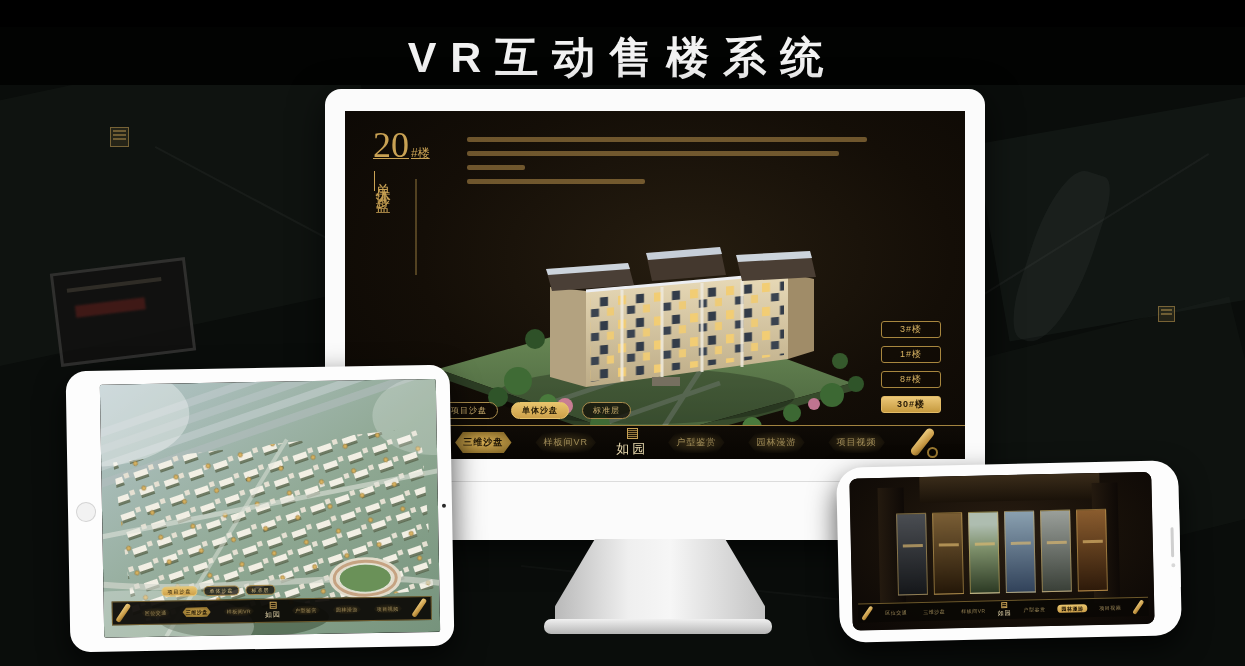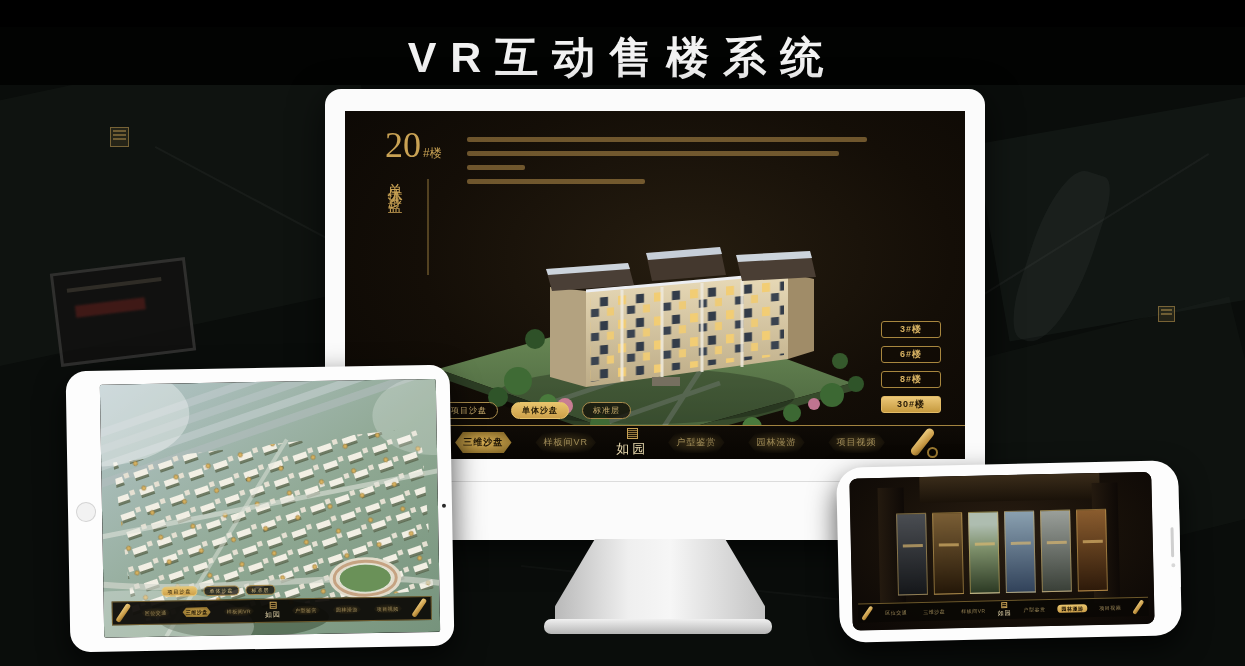--- a/index.html
+++ b/index.html
@@ -26,31 +26,31 @@
   #monitor-chin-line{position:absolute;left:6px;top:392px;width:648px;height:1px;background:#dcdcdc;}
   #monitor-screen{position:absolute;left:345px;top:84px;width:620px;height:348px;background:#000;overflow:hidden;}
   #monitor-screen .screen-bg{position:absolute;inset:0;
       background:radial-gradient(ellipse at 55% 42%, #261d10 0%, #140e07 55%, #0a0704 100%);}
   #monitor-stand-neck{position:absolute;left:555px;top:512px;width:210px;height:84px;
       background:linear-gradient(90deg,#b9b9b9 0%,#efefef 35%,#f6f6f6 55%,#c4c4c4 100%);
       clip-path:polygon(19% 0,81% 0,100% 80%,100% 100%,0 100%,0 80%);}
   #monitor-stand-base{position:absolute;left:544px;top:592px;width:228px;height:15px;border-radius:7px;
       background:linear-gradient(#f0f0f0,#b5b5b5);}
   
-  .m-heading{position:absolute;left:40px;top:16px;color:#c9a254;}
+  .m-heading{position:absolute;left:28px;top:16px;color:#c9a254;text-decoration:underline;}
   .m-heading .num{font-family:"Liberation Serif","DejaVu Serif",serif;font-size:36px;line-height:36px;}
   .m-heading .suffix{font-size:12px;margin-left:2px;}
   .m-heading .vert{writing-mode:vertical-rl;font-family:"Liberation Serif","DejaVu Serif",serif;
       font-size:15px;letter-spacing:5px;margin-top:8px;height:110px;color:#c9a254;}
   .m-heading .vbar{position:absolute;left:42px;top:52px;width:2px;height:96px;background:rgba(201,162,84,0.35);}
   .m-par{position:absolute;left:122px;top:26px;}
   .m-par div{height:5px;border-radius:2px;background:rgba(186,146,76,0.55);margin-bottom:9px;}
   .m-buttons{position:absolute;right:24px;top:210px;display:flex;flex-direction:column;gap:8px;}
   .m-btn{width:58px;height:15px;line-height:15px;text-align:center;font-size:9px;letter-spacing:1px;
-      color:#d8b363;border:1px solid #a8873f;border-radius:3px;background:rgba(18,12,5,0.85);font-weight:bold;}
+      color:#d8b363;border:1px solid #a8873f;border-radius:3px;background:rgba(18,12,5,0.85);}
   .m-btn.active{background:linear-gradient(#ecc878,#c69a3f);color:#241806;font-weight:bold;border-color:#e2bb66;}
   .m-subtabs{position:absolute;left:95px;top:291px;display:flex;gap:13px;}
   .pill{font-size:8px;letter-spacing:1px;color:#cdb070;border:1px solid #a98c4c;border-radius:9px;
       padding:2px 10px;background:rgba(15,10,4,0.7);}
   .pill.active{background:linear-gradient(#e8c46c,#cda04a);color:#241a06;border-color:#e8c46c;font-weight:bold;}
   .m-navbar{position:absolute;left:0;bottom:0;width:100%;height:34px;background:linear-gradient(#0f0b06,#080502);
       border-top:1px solid rgba(190,155,75,0.85);box-sizing:border-box;
       display:flex;align-items:center;justify-content:space-evenly;padding:0 10px;}
   .emblem{font-size:9px;letter-spacing:1px;color:#a08c58;padding:4px 12px;
       background:radial-gradient(ellipse at center,rgba(66,54,26,0.9),rgba(20,16,8,0.15) 75%);
@@ -229,21 +229,21 @@
         <circle cx="392" cy="222" r="9" fill="#3c6833"></circle>
         <circle cx="165" cy="215" r="8" fill="#c87d93"></circle>
           <circle cx="330" cy="247" r="7" fill="#c87d93"></circle>
         <circle cx="262" cy="252" r="6" fill="#d08ca0"></circle>
           <circle cx="414" cy="213" r="6" fill="#bf7490"></circle>
       </g>
     </svg>
 
     <div class="m-buttons">
       <div class="m-btn">3#楼</div>
-      <div class="m-btn">6#楼</div>
+      <div class="m-btn">1#楼</div>
       <div class="m-btn">8#楼</div>
       <div class="m-btn active">30#楼</div>
     </div>
 
     <div class="m-subtabs">
       <div class="pill">项目沙盘</div>
       <div class="pill active">单体沙盘</div>
       <div class="pill">标准层</div>
     </div>
 

